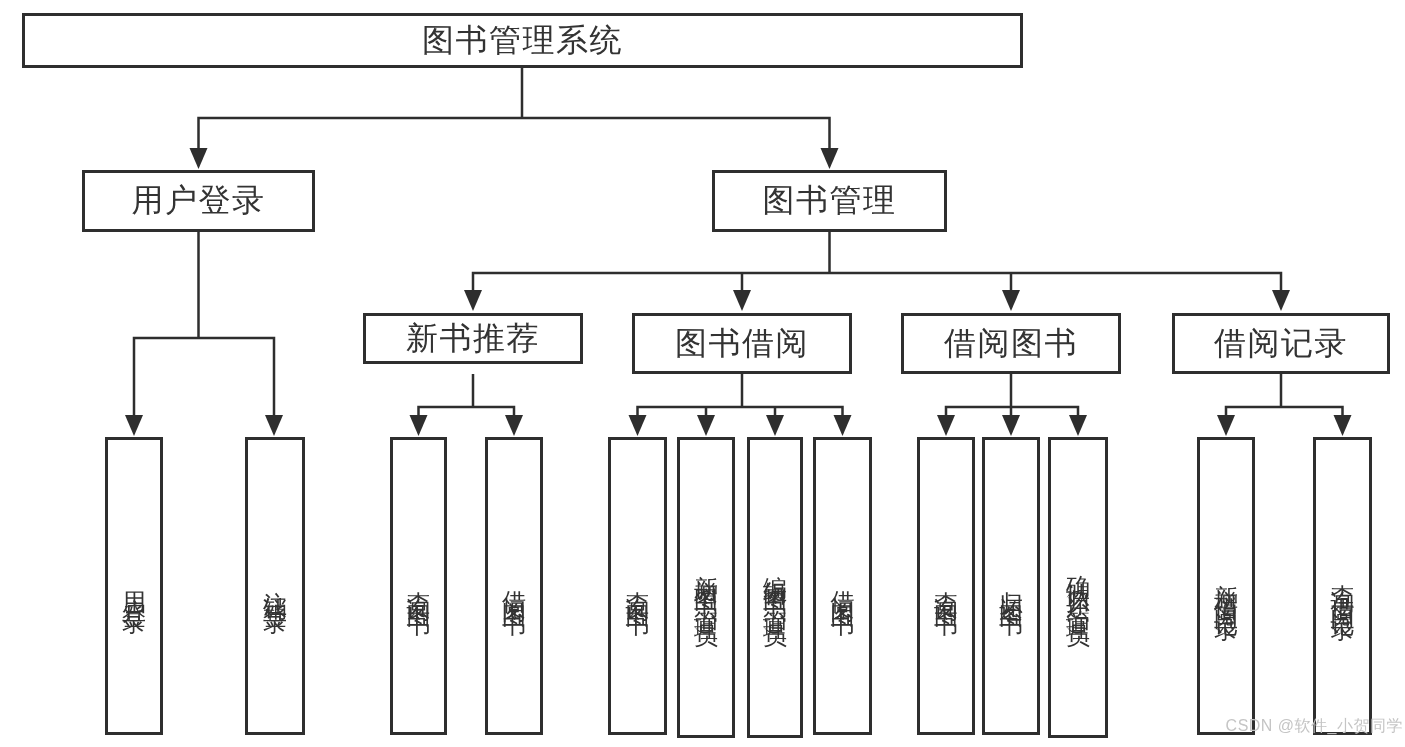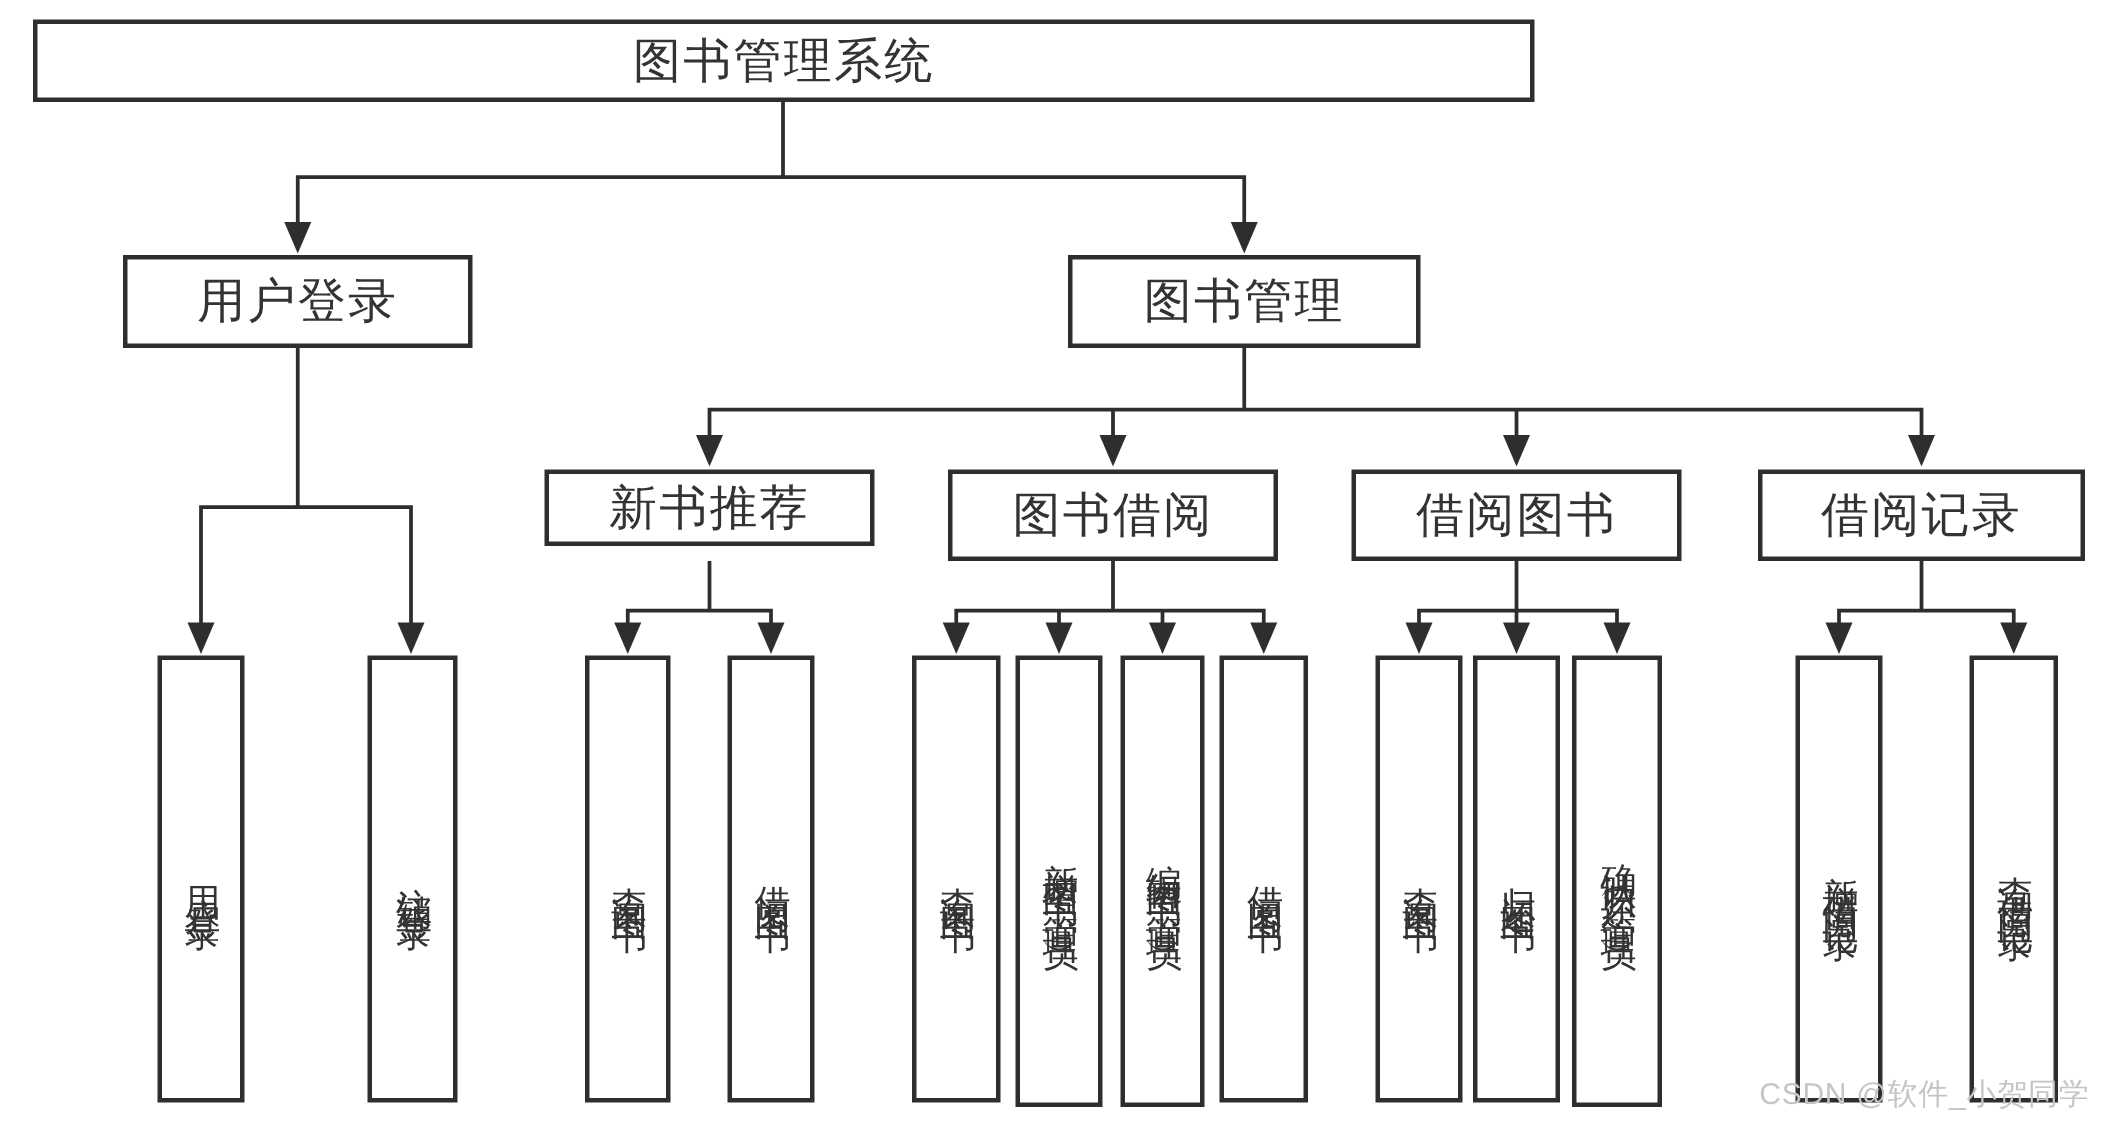--- a/index.html
+++ b/index.html
@@ -64,22 +64,22 @@
   .leaf-bb-edit      { left: 747px;  width: 56px; }
   .leaf-bb-borrow    { left: 813px;  width: 59px; }
   .leaf-cb-query     { left: 917px;  width: 58px; }
   .leaf-cb-return    { left: 982px;  width: 58px; }
   .leaf-cb-confirm   { left: 1048px; width: 60px; }
   .leaf-br-add       { left: 1197px; width: 58px; }
   .leaf-br-query     { left: 1313px; width: 59px; }
   #watermark {
     position: absolute;
     top: 716px;
-    right: 12px;
-    font-size: 20px;
+    right: 2px;
+    font-size: 16px;
     color: #c5c5c5;
     letter-spacing: 0.5px;
     white-space: nowrap;
     z-index: 5;
   }
 </style>
 </head>
 <body>
 
 <div id="frame">

